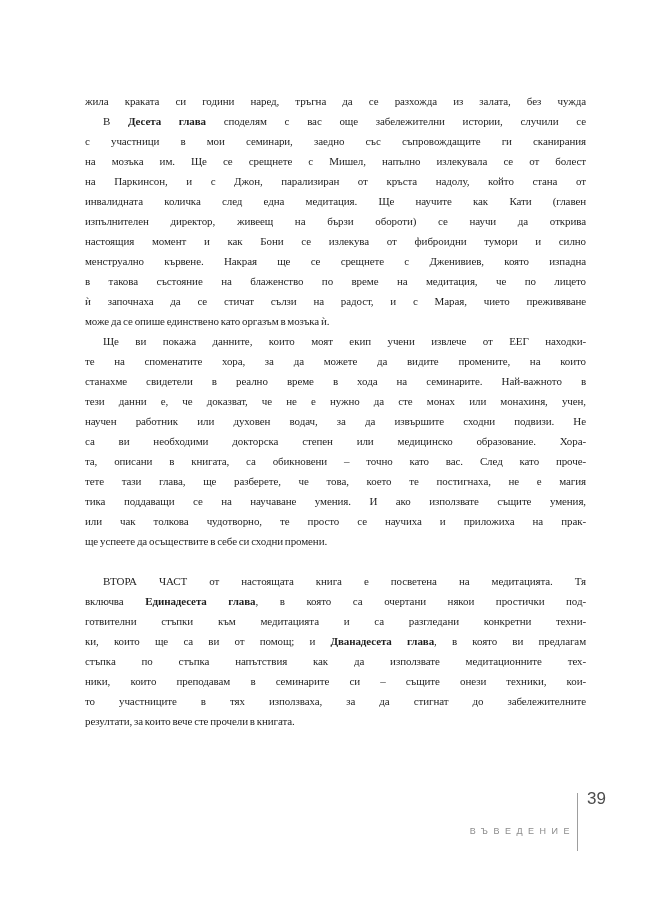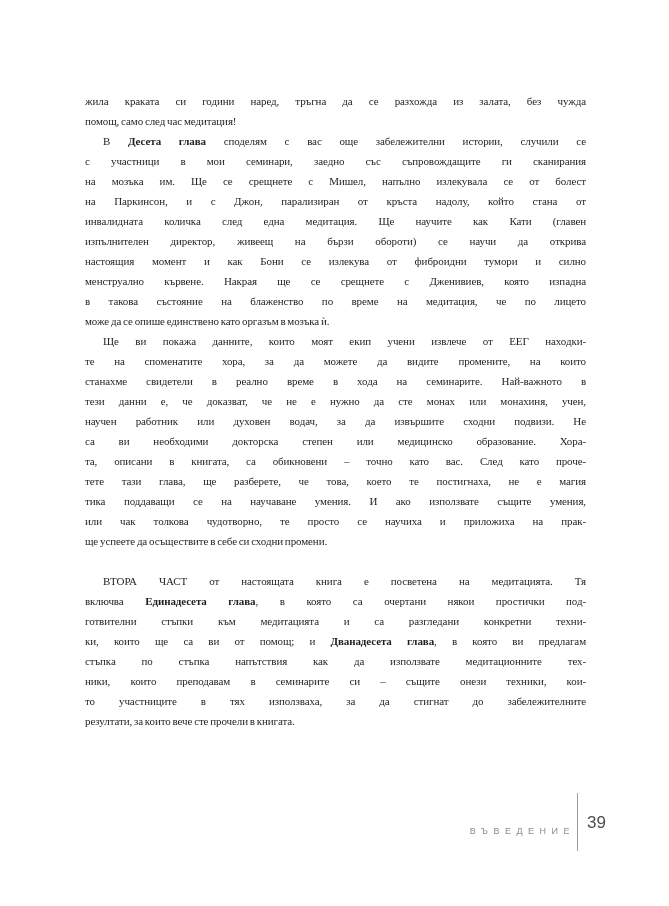--- a/index.html
+++ b/index.html
@@ -49,45 +49,45 @@
     top: 826px;
     font-family: "Liberation Sans", sans-serif;
     font-size: 9px;
     letter-spacing: 5.5px;
     color: #8c8c8c;
     white-space: nowrap;
   }
   .footer .pagenum {
     position: absolute;
     left: 587px;
-    top: 813px;
+    top: 789px;
     font-family: "Liberation Sans", sans-serif;
     font-size: 17px;
     color: #4d4d4d;
   }
 </style>
 </head>
 <body>
 
 <div class="page">
   <main class="text-block">
       <div class="para">
         <div class="line"><span>жила краката си години наред, тръгна да се разхожда из залата, без чужда</span></div>
-        <div class="line last"><span>помощ, само след час медитация!</span></div>
       </div>
       <div class="para">
         <div class="line first"><span>В </span><span class="b">Десета глава</span><span> споделям с вас още забележителни истории, случили се</span></div>
         <div class="line"><span>с участници в мои семинари, заедно със съпровождащите ги сканирания</span></div>
         <div class="line"><span>на мозъка им. Ще се срещнете с Мишел, напълно излекувала се от болест</span></div>
         <div class="line"><span>на Паркинсон, и с Джон, парализиран от кръста надолу, който стана от</span></div>
         <div class="line"><span>инвалидната количка след една медитация. Ще научите как Кати (главен</span></div>
         <div class="line"><span>изпълнителен директор, живеещ на бързи обороти) се научи да открива</span></div>
         <div class="line"><span>настоящия момент и как Бони се излекува от фиброидни тумори и силно</span></div>
         <div class="line"><span>менструално кървене. Накрая ще се срещнете с Дженивиев, която изпадна</span></div>
         <div class="line"><span>в такова състояние на блаженство по време на медитация, че по лицето</span></div>
+        <div class="line"><span>ѝ започнаха да се стичат сълзи на радост, и с Марая, чието преживяване</span></div>
         <div class="line last"><span>може да се опише единствено като оргазъм в мозъка ѝ.</span></div>
       </div>
       <div class="para">
         <div class="line first"><span>Ще ви покажа данните, които моят екип учени извлече от ЕЕГ находки-</span></div>
         <div class="line"><span>те на споменатите хора, за да можете да видите промените, на които</span></div>
         <div class="line"><span>станахме свидетели в реално време в хода на семинарите. Най-важното в</span></div>
         <div class="line"><span>тези данни е, че доказват, че не е нужно да сте монах или монахиня, учен,</span></div>
         <div class="line"><span>научен работник или духовен водач, за да извършите сходни подвизи. Не</span></div>
         <div class="line"><span>са ви необходими докторска степен или медицинско образование. Хора-</span></div>
         <div class="line"><span>та, описани в книгата, са обикновени – точно като вас. След като проче-</span></div>

